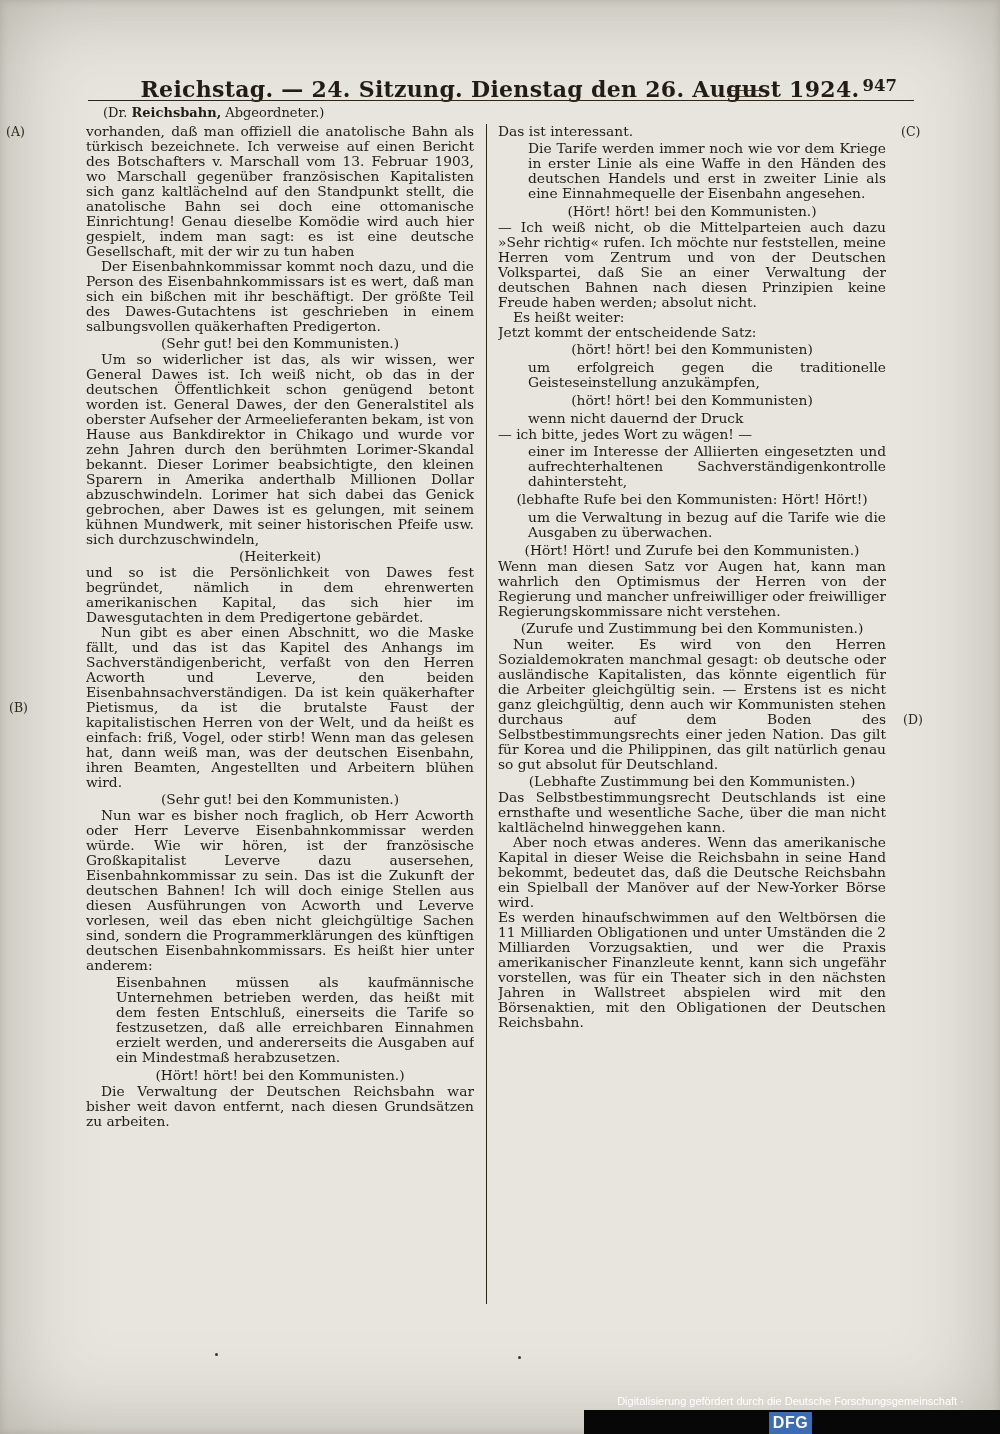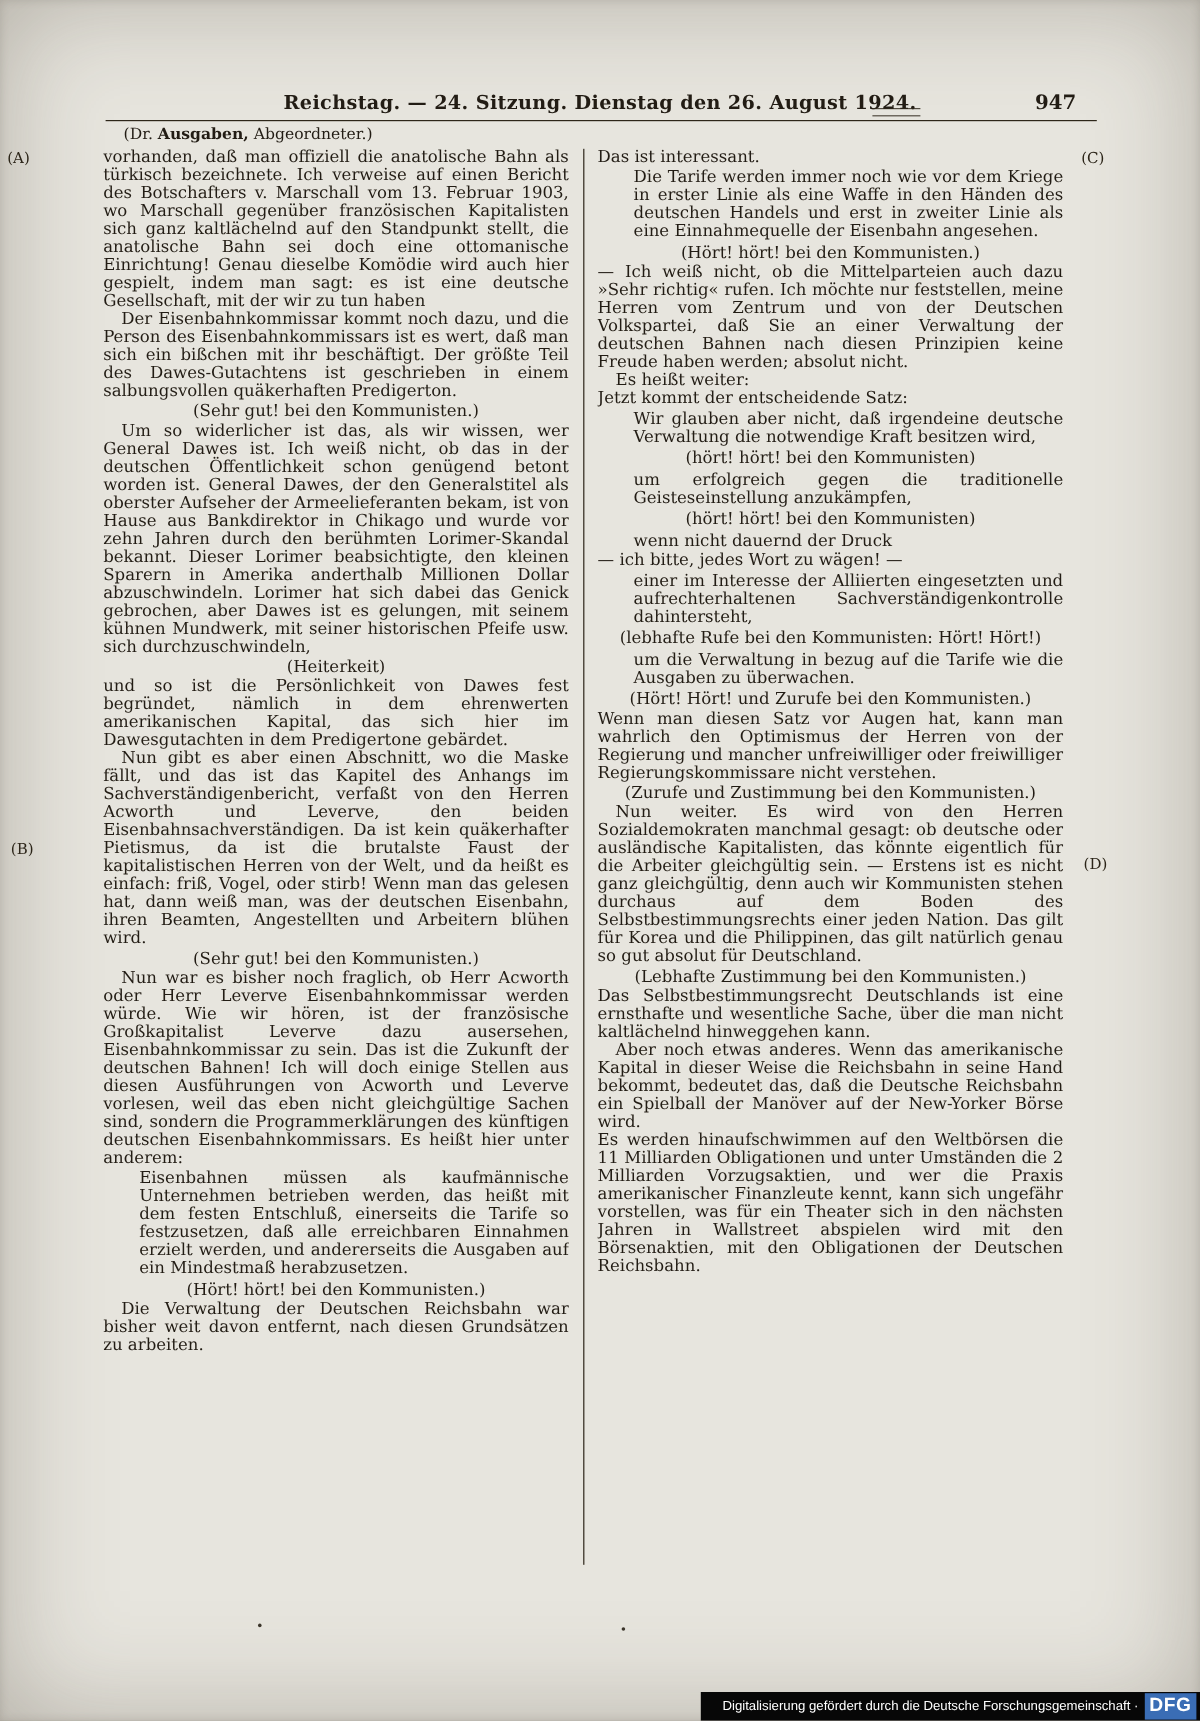--- a/index.html
+++ b/index.html
@@ -1,20 +1,20 @@
 <!DOCTYPE html>
 <html><head>
 <meta charset="utf-8">
 <style>
   html,body{margin:0;padding:0;}
   body{width:1000px;height:1434px;position:relative;background:#b9b6ae;font-family:"DejaVu Serif",serif;}
   .page{position:absolute;inset:0;background:#e7e5de;color:#221c14;overflow:hidden;
         box-shadow: inset 0 0 90px rgba(95,88,74,.38), inset 0 0 8px rgba(70,62,50,.18);}
   .header-row{position:absolute;left:100px;right:100px;top:76px;height:20px;}
-  .header-title{display:block;text-align:center;font-weight:bold;font-size:16px;letter-spacing:.3px;}
+  .header-title{display:block;text-align:center;font-weight:bold;font-size:22px;letter-spacing:.3px;}
   .page-number{position:absolute;right:3px;top:0;font-weight:bold;font-size:16.5px;}
   .header-rule{position:absolute;left:88px;right:86px;top:100px;height:1px;background:#2d2619;}
   .artifact-doubleline{position:absolute;left:727px;top:90px;width:40px;height:5px;
         border-top:1px solid #2d2619;border-bottom:1px solid #2d2619;opacity:.8;}
   .speaker-note{position:absolute;left:103px;top:105px;font-size:13px;}
   .speaker-note .name{font-weight:bold;}
   .margin-marker{position:absolute;font-size:12.5px;color:#2b2418;}
   .marker-a{left:6px;top:124px;}
   .marker-b{left:9px;top:700px;}
   .marker-c{left:901px;top:124px;}
@@ -25,36 +25,36 @@
   p{margin:0;}
   .para,.para-indent{text-align:justify;}
   .para-indent{text-indent:15px;}
   .interjection{text-align:center;padding:1.5px 0;}
   .quote{margin-left:30px;text-align:justify;padding:1.5px 0;}
   .dot{position:absolute;width:3px;height:3px;background:#3a342a;border-radius:50%;}
   .dot-1{left:215px;top:1353px;}
   .dot-2{left:518px;top:1356px;}
   .digitization-bar{position:absolute;right:0;bottom:0;height:24px;width:416px;background:#070707;color:#fff;
         font-family:"Liberation Sans",sans-serif;font-size:11px;display:flex;align-items:center;
-        justify-content:flex-end;gap:5px;padding-right:3px;box-sizing:border-box;}
+        justify-content:flex-end;gap:5px;padding-right:3px;box-sizing:border-box;flex-direction:column;}
   .dfg-logo{background:#3a6db5;color:#fff;font-weight:bold;font-size:16px;padding:2px 4px;letter-spacing:.5px;}
 </style>
 </head>
 <body>
 
 <div class="page">
 
   <div class="header-row">
     <span class="header-title">Reichstag. — 24. Sitzung. Dienstag den 26. August 1924.</span>
     <span class="page-number">947</span>
   </div>
   <div class="artifact-doubleline"></div>
   <div class="header-rule"></div>
 
-  <div class="speaker-note"><span>(Dr. </span><span class="name">Ausgaben,</span><span> Abgeordneter.)</span></div>
+  <div class="speaker-note"><span>(Dr. </span><span class="name">Reichsbahn,</span><span> Abgeordneter.)</span></div>
 
   <div class="margin-marker marker-a">(A)</div>
   <div class="margin-marker marker-b">(B)</div>
   <div class="margin-marker marker-c">(C)</div>
   <div class="margin-marker marker-d">(D)</div>
 
   <div class="columns">
     <div class="column" id="col-left">
         <p class="para">vorhanden, daß man offiziell die anatolische Bahn als türkisch bezeichnete. Ich verweise auf einen Bericht des Botschafters v. Marschall vom 13. Februar 1903, wo Marschall gegenüber französischen Kapitalisten sich ganz kaltlächelnd auf den Standpunkt stellt, die anatolische Bahn sei doch eine ottomanische Einrichtung! Genau dieselbe Komödie wird auch hier gespielt, indem man sagt: es ist eine deutsche Gesellschaft, mit der wir zu tun haben</p>
         <p class="para-indent">Der Eisenbahnkommissar kommt noch dazu, und die Person des Eisenbahnkommissars ist es wert, daß man sich ein bißchen mit ihr beschäftigt. Der größte Teil des Dawes-Gutachtens ist geschrieben in einem salbungsvollen quäkerhaften Predigerton.</p>
@@ -70,21 +70,20 @@
         <p class="para-indent">Die Verwaltung der Deutschen Reichsbahn war bisher weit davon entfernt, nach diesen Grundsätzen zu arbeiten.</p>
       </div>
     <div class="col-divider"></div>
     <div class="column" id="col-right">
         <p class="para">Das ist interessant.</p>
         <p class="quote">Die Tarife werden immer noch wie vor dem Kriege in erster Linie als eine Waffe in den Händen des deutschen Handels und erst in zweiter Linie als eine Einnahmequelle der Eisenbahn angesehen.</p>
         <p class="interjection">(Hört! hört! bei den Kommunisten.)</p>
         <p class="para">— Ich weiß nicht, ob die Mittelparteien auch dazu »Sehr richtig« rufen. Ich möchte nur feststellen, meine Herren vom Zentrum und von der Deutschen Volkspartei, daß Sie an einer Verwaltung der deutschen Bahnen nach diesen Prinzipien keine Freude haben werden; absolut nicht.</p>
         <p class="para-indent">Es heißt weiter:</p>
         <p class="para">Jetzt kommt der entscheidende Satz:</p>
-        <p class="quote">Wir glauben aber nicht, daß irgendeine deutsche Verwaltung die notwendige Kraft besitzen wird,</p>
         <p class="interjection">(hört! hört! bei den Kommunisten)</p>
         <p class="quote">um erfolgreich gegen die traditionelle Geisteseinstellung anzukämpfen,</p>
         <p class="interjection">(hört! hört! bei den Kommunisten)</p>
         <p class="quote">wenn nicht dauernd der Druck</p>
         <p class="para">— ich bitte, jedes Wort zu wägen! —</p>
         <p class="quote">einer im Interesse der Alliierten eingesetzten und aufrechterhaltenen Sachverständigenkontrolle dahintersteht,</p>
         <p class="interjection">(lebhafte Rufe bei den Kommunisten: Hört! Hört!)</p>
         <p class="quote">um die Verwaltung in bezug auf die Tarife wie die Ausgaben zu überwachen.</p>
         <p class="interjection">(Hört! Hört! und Zurufe bei den Kommunisten.)</p>
         <p class="para">Wenn man diesen Satz vor Augen hat, kann man wahrlich den Optimismus der Herren von der Regierung und mancher unfreiwilliger oder freiwilliger Regierungskommissare nicht verstehen.</p>

